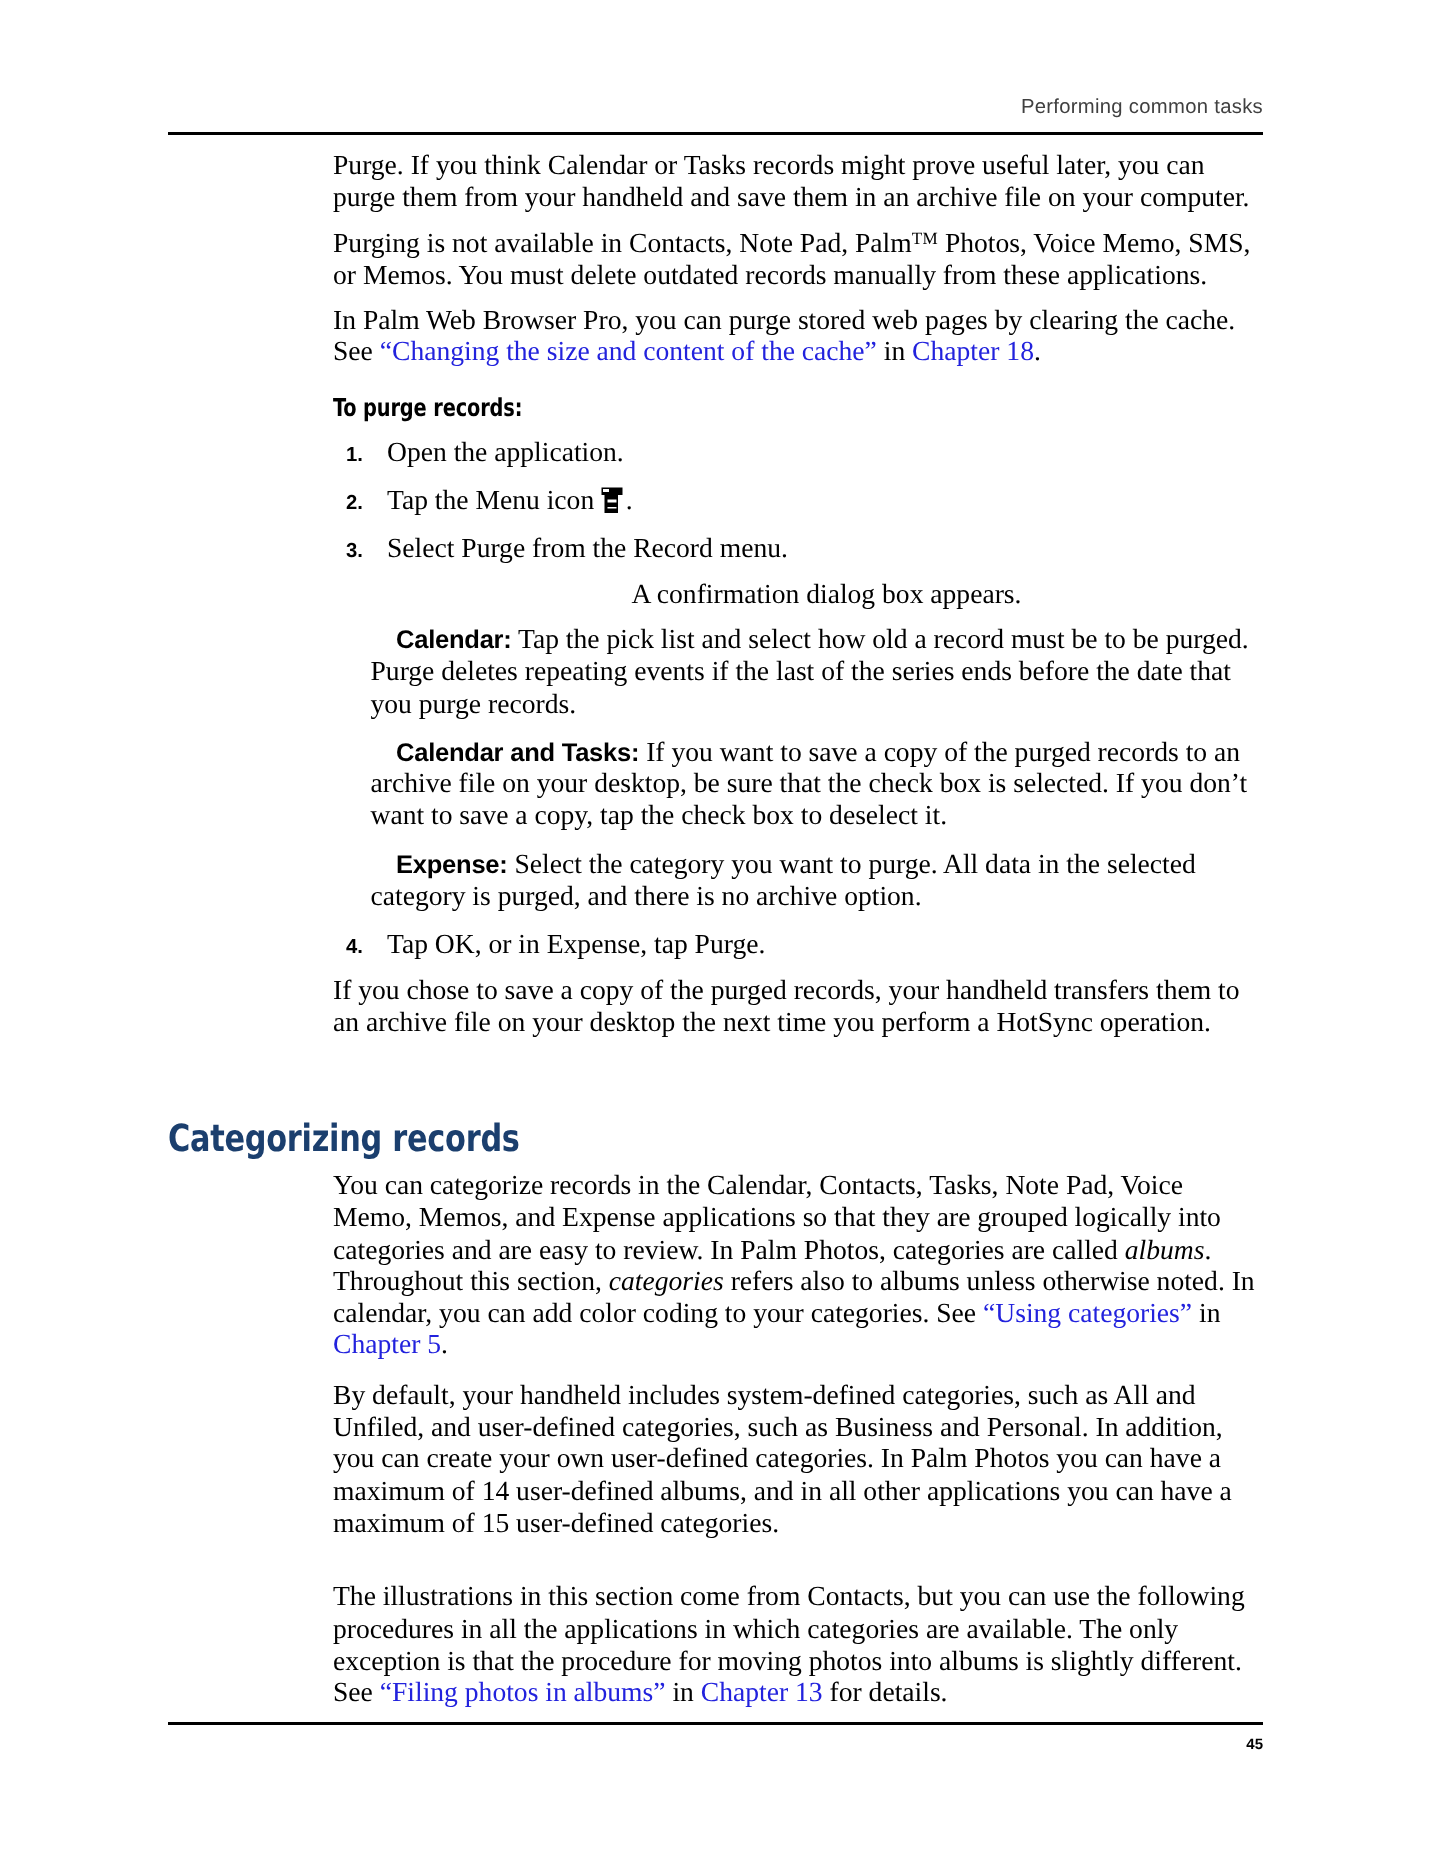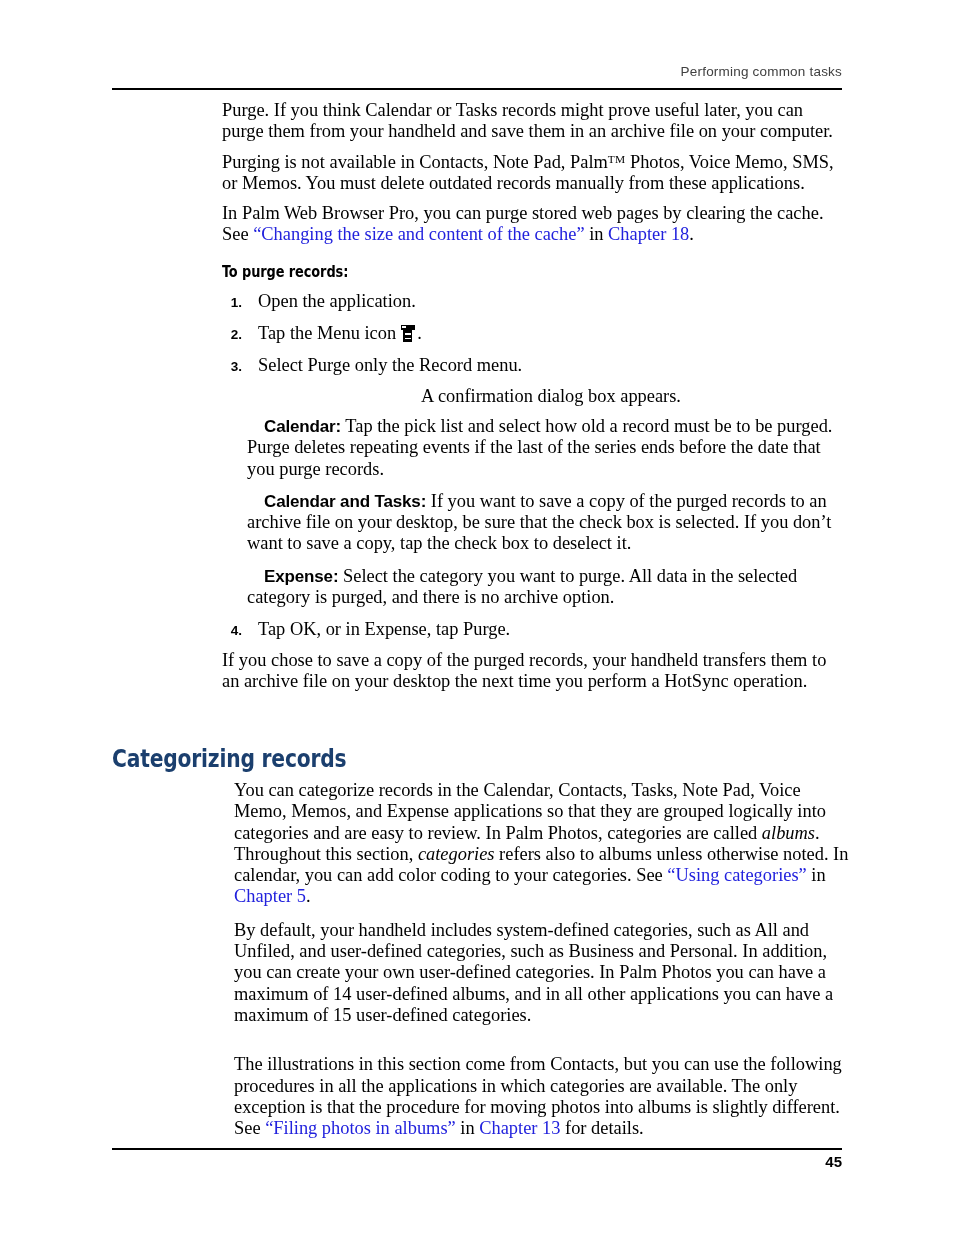--- a/index.html
+++ b/index.html
@@ -60,21 +60,21 @@
   }
   .footer {
     position: absolute;
     left: 112px;
     top: 1153px;
     width: 730px;
     text-align: right;
   }
   .page-number {
     font-family: "Liberation Sans", "DejaVu Sans", sans-serif;
-    font-size: 15px;
+    font-size: 10px;
     font-weight: bold;
     color: #000;
   }
 
   
   .content {
     position: absolute;
     left: 222px;
     top: 100px;
     width: 622px;
@@ -217,21 +217,21 @@
     font-stretch: condensed;
     color: #1b3f6e;
     letter-spacing: -0.2px;
     transform: scaleX(0.9);
     transform-origin: left center;
     white-space: nowrap;
   }
 
   .content-lower {
     position: absolute;
-    left: 234px;
+    left: 222px;
     top: 780px;
     width: 622px;
   }
 </style>
 </head>
 <body>
 
 <div class="page">
 
   <div class="header">
@@ -260,21 +260,21 @@
         <span>Open the application.</span>
       </li>
 
       <li class="step">
         <span class="num">2.</span>
         <span>Tap the Menu icon</span><span class="menu-icon"><span class="bar-top"></span><span class="box"></span></span><span>.</span>
       </li>
 
       <li class="step" style="margin-bottom:9px;">
         <span class="num">3.</span>
-        <span>Select Purge only the Record menu.</span>
+        <span>Select Purge from the Record menu.</span>
       </li>
 
       <p class="sub-para">A confirmation dialog box appears.</p>
 
       <p class="def-block">
         <span class="def-term">Calendar:</span><span> Tap the pick list and select how old a record must be to be purged. Purge deletes repeating events if the last of the series ends before the date that you purge records.</span>
       </p>
 
       <p class="def-block">
         <span class="def-term">Calendar and Tasks:</span><span> If you want to save a copy of the purged records to an archive file on your desktop, be sure that the check box is selected. If you don’t want to save a copy, tap the check box to deselect it.</span>

